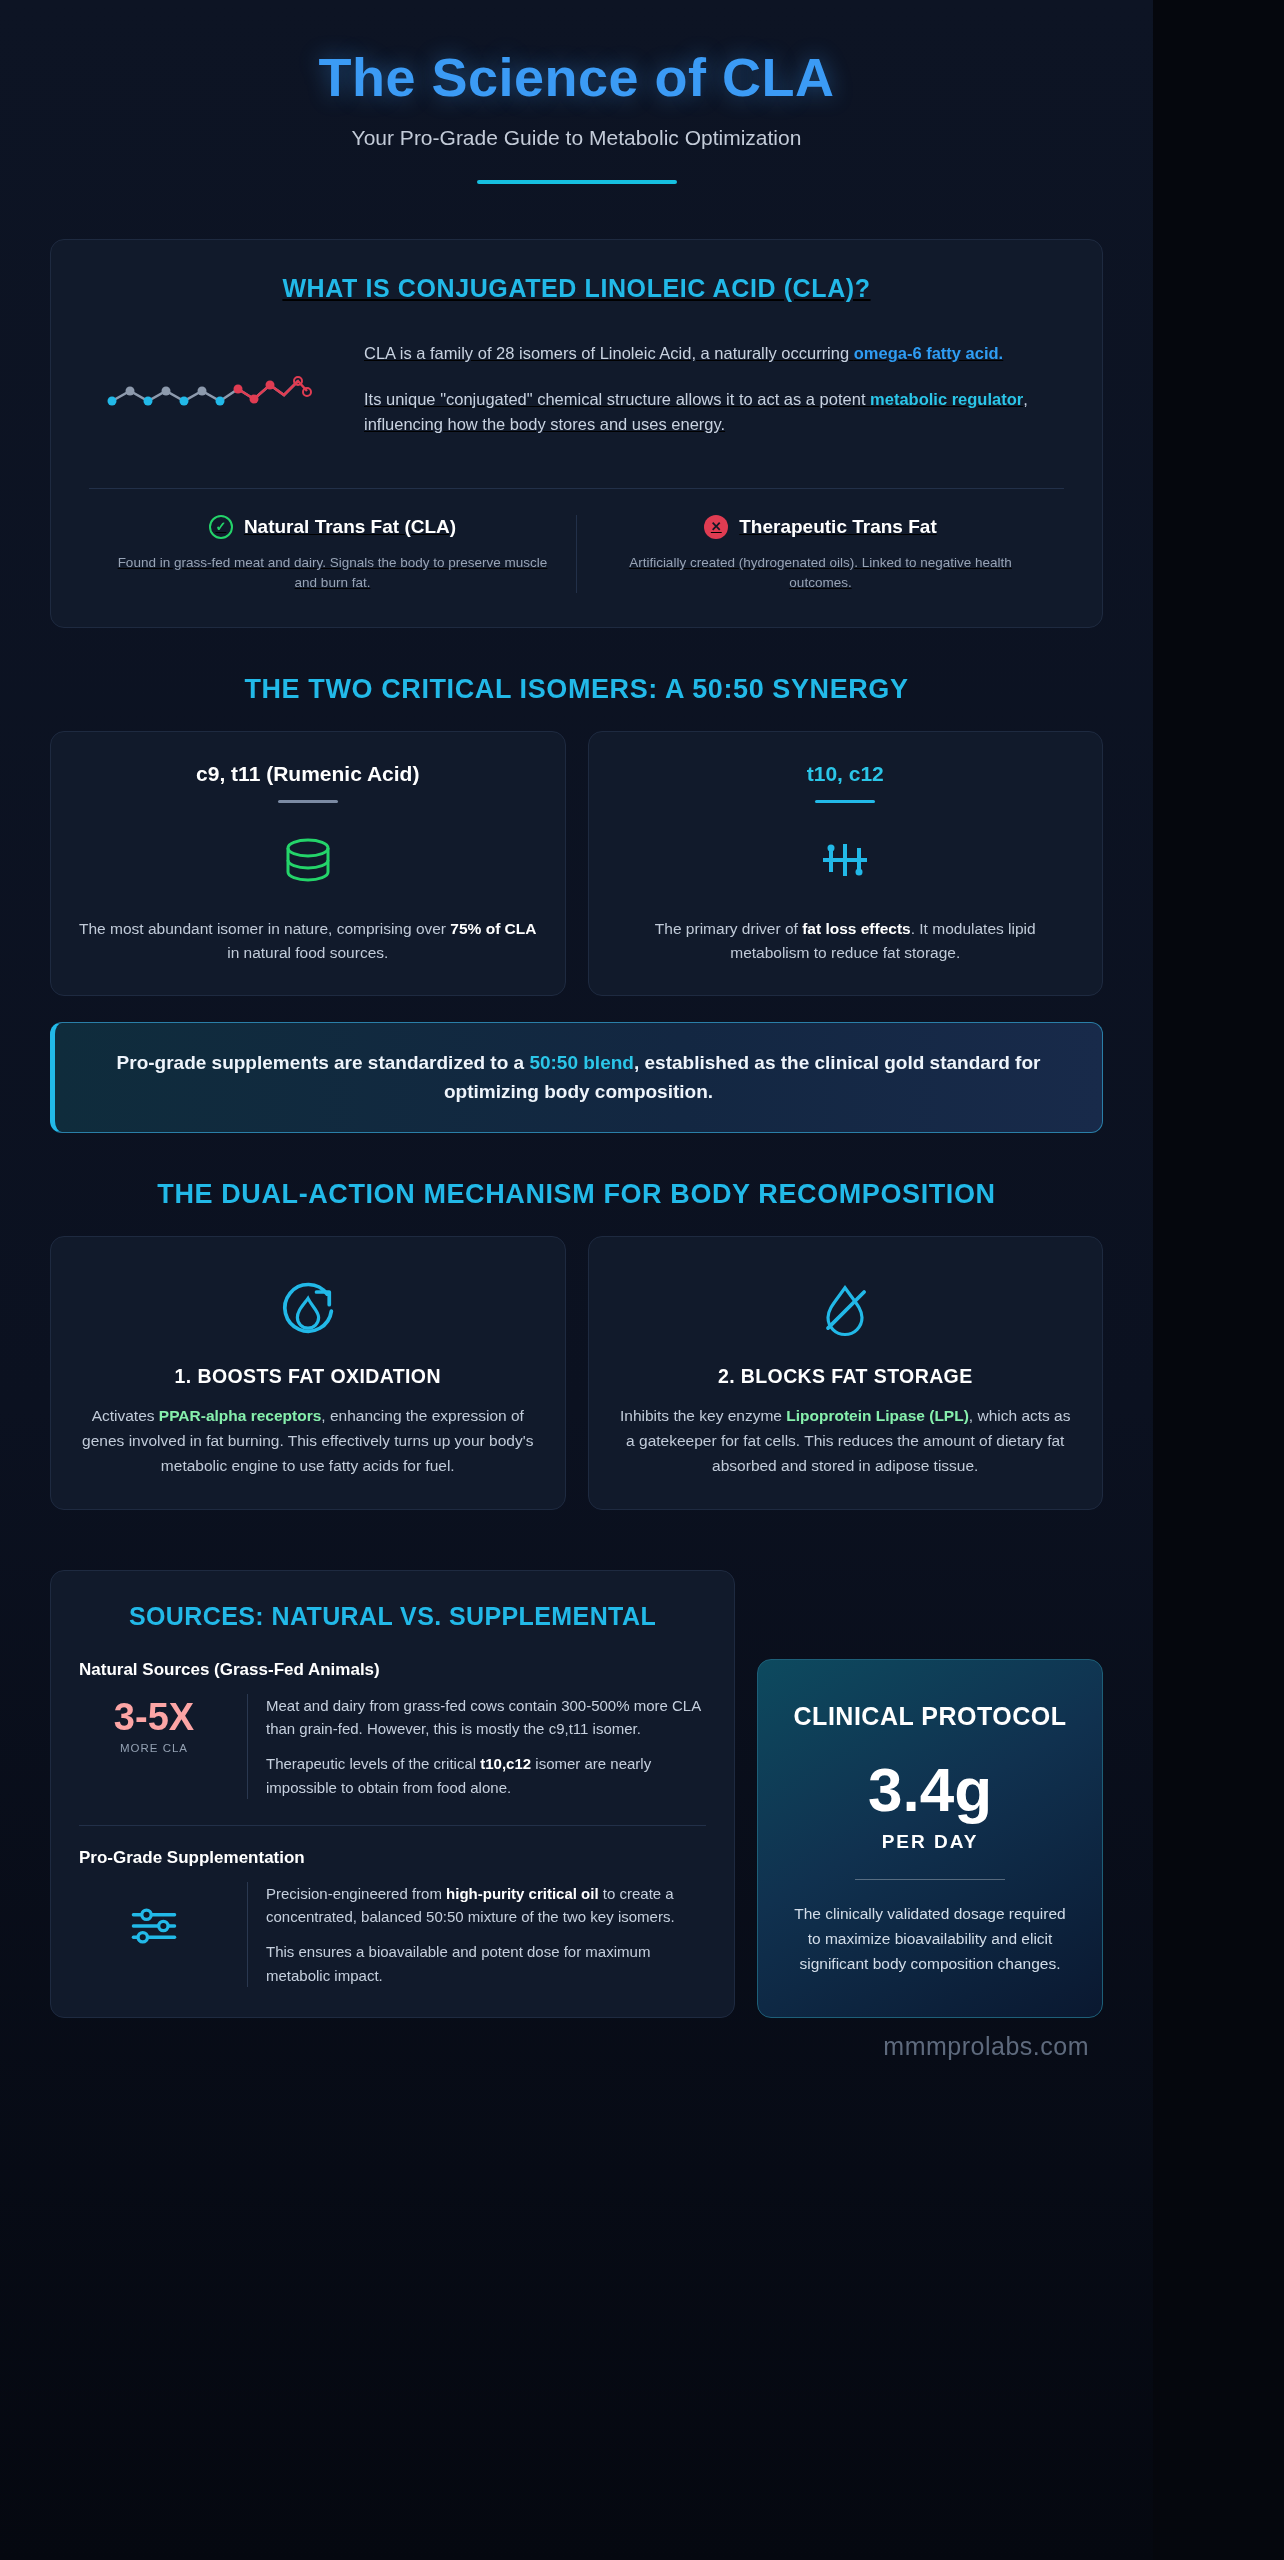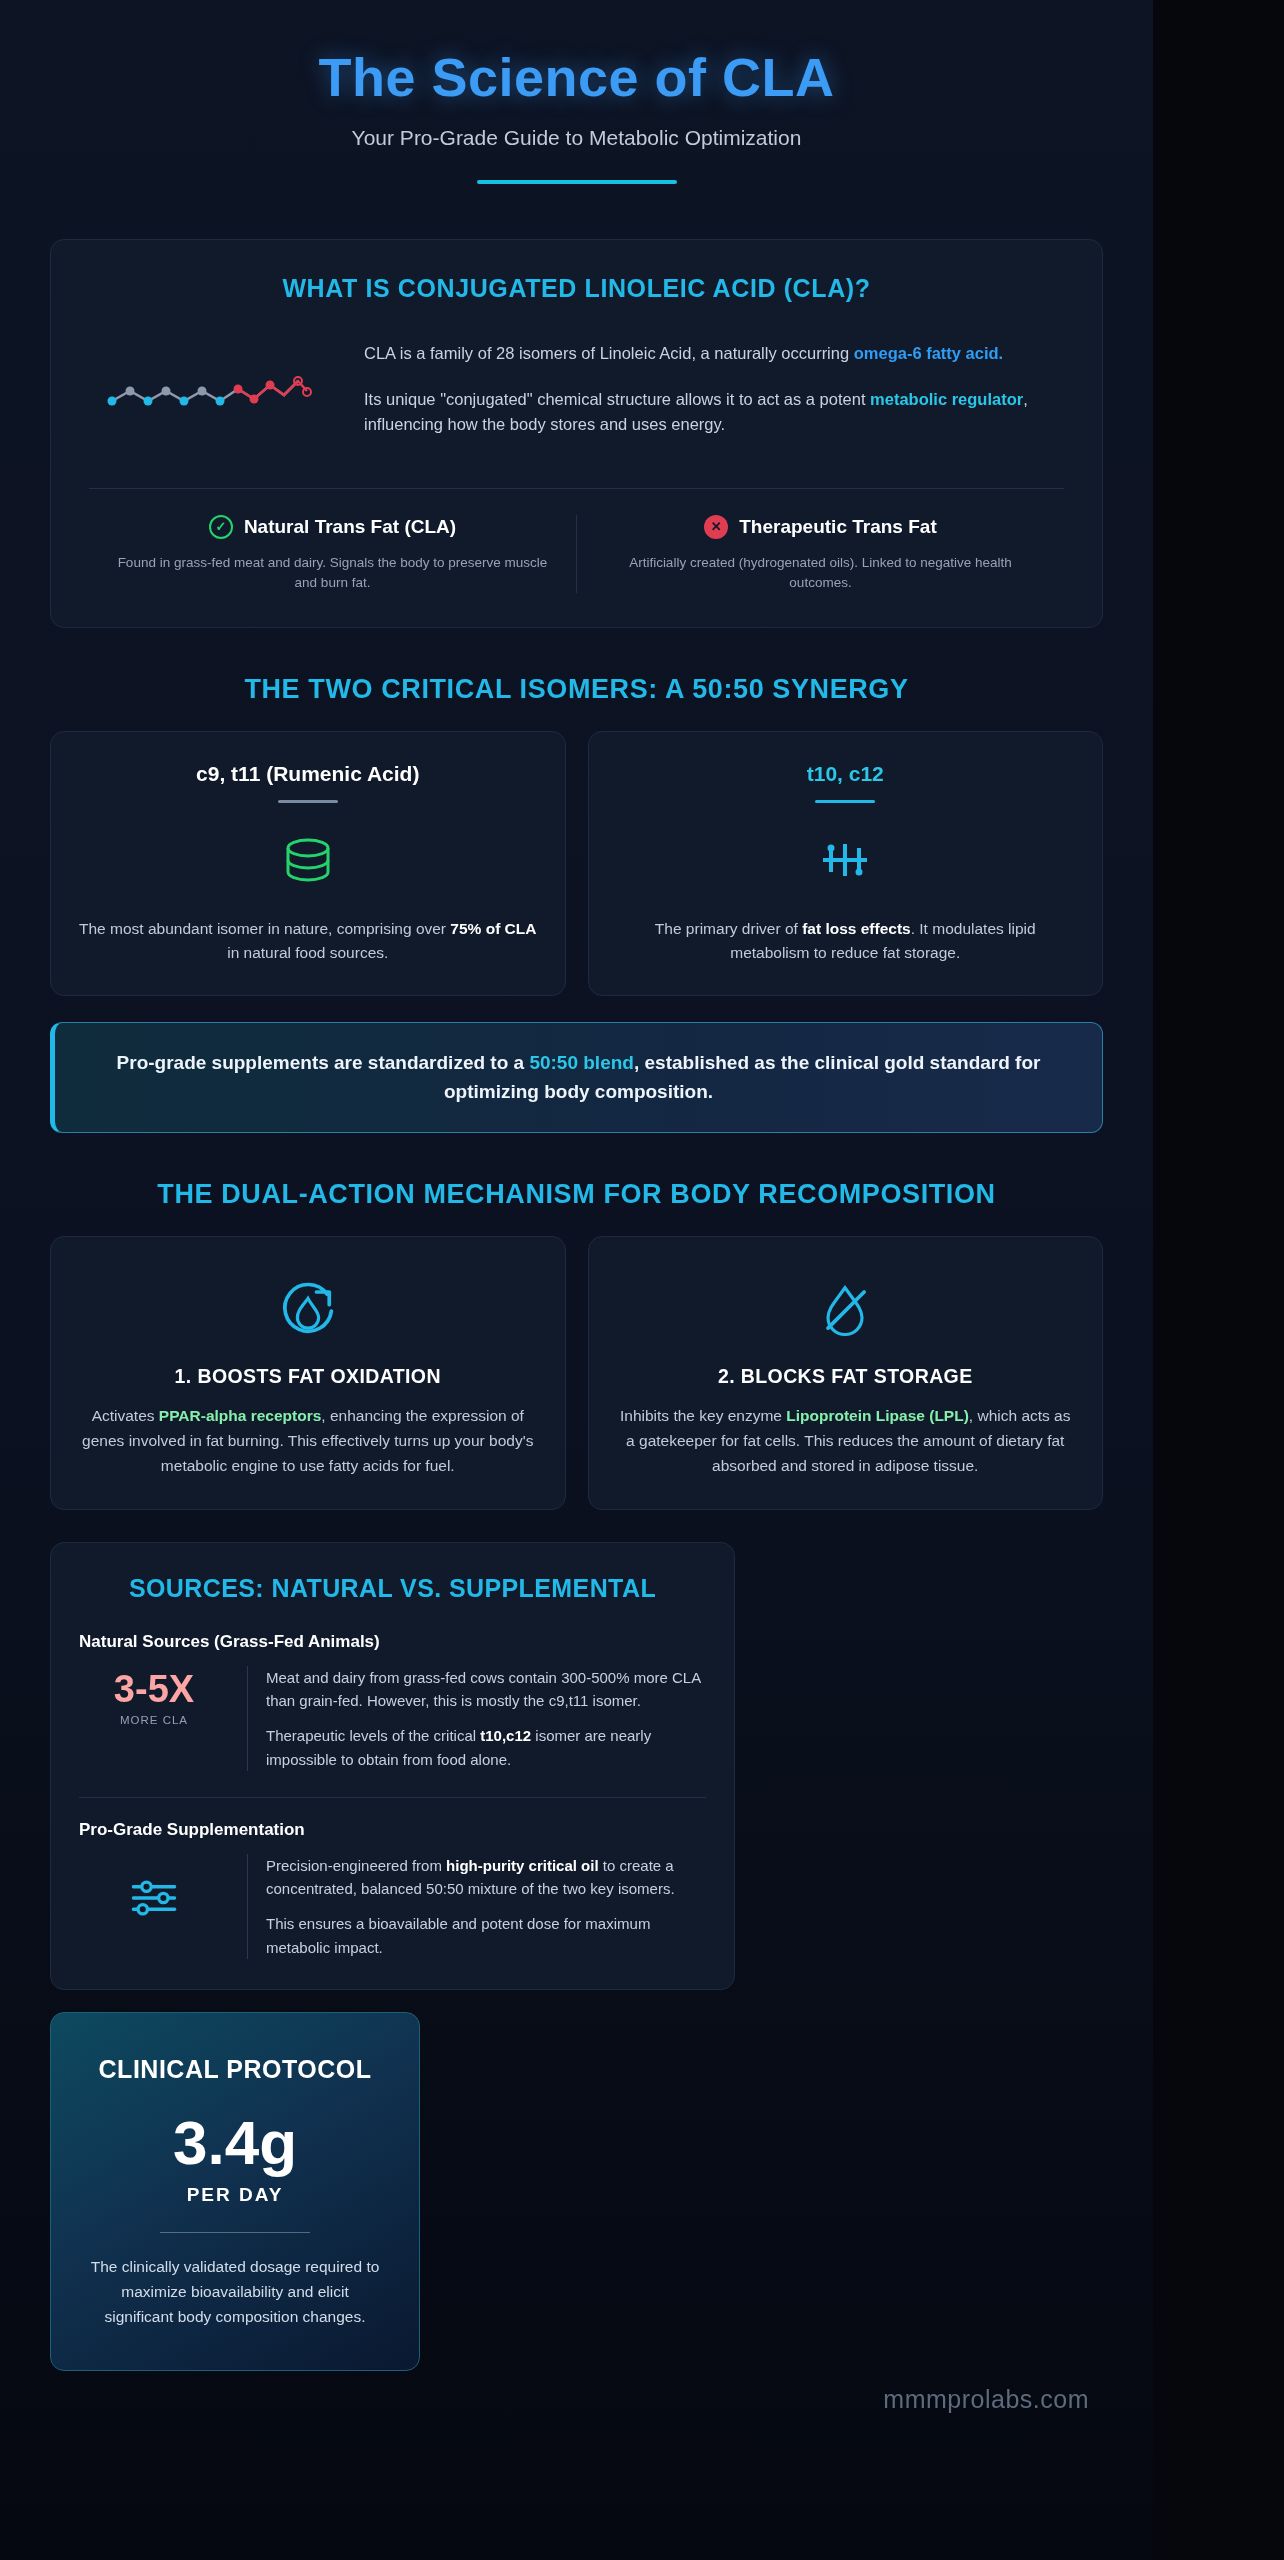--- a/index.html
+++ b/index.html
@@ -44,21 +44,21 @@
   }
   .section-title {
     text-align: center;
     color: #22b9e8;
     font-size: 27px;
     font-weight: bold;
     letter-spacing: 0.6px;
     margin: 46px 0 26px 0;
   }
   
-  .cla-card { margin-top: 45px; padding: 34px 38px 34px 38px; }
+  .cla-card { margin-top: 45px; padding: 34px 38px 34px 38px; text-decoration: underline; }
   .cla-card h2 {
     text-align: center;
     color: #22b9e8;
     font-size: 25px;
     font-weight: bold;
     letter-spacing: 0.6px;
     margin-bottom: 34px;
   }
   .cla-body { display: flex; align-items: flex-start; gap: 30px; }
   .cla-mol { width: 245px; flex: none; display: flex; align-items: center; justify-content: center; padding-top: 24px; }
@@ -111,21 +111,21 @@
   .banner p {
     font-size: 19px; font-weight: bold; color: #eef4fb; line-height: 1.5;
   }
   
   .mech-card { flex: 1; padding: 34px 30px 30px 30px; text-align: center; }
   .mech-icon { height: 76px; display: flex; align-items: center; justify-content: center; margin-bottom: 18px; }
   .mech-title { font-size: 19.5px; font-weight: bold; color: #ffffff; letter-spacing: 0.4px; margin-bottom: 16px; }
   .mech-desc { font-size: 15.5px; color: #c1cbd9; line-height: 1.6; }
   .mech-desc b { color: #86efac; }
   
-  .sources-wrap { display: flex; gap: 22px; margin-top: 32px; align-items: flex-start; flex-direction: column; }
+  .sources-wrap { display: flex; gap: 22px; margin-top: 60px; align-items: flex-end; }
   .sources-card { width: 685px; padding: 30px 28px 30px 28px; }
   .sources-card h2 {
     text-align: center; color: #22b9e8; font-size: 25px; font-weight: bold;
     line-height: 1.25; margin-bottom: 28px; letter-spacing: 0.4px;
   }
   .src-sub { font-size: 17px; font-weight: bold; color: #ffffff; margin-bottom: 14px; }
   .src-row { display: flex; gap: 18px; align-items: flex-start; }
   .src-stat { width: 150px; flex: none; text-align: center; padding-top: 4px; }
   .stat-num { font-size: 38px; font-weight: bold; color: #fca5a5; line-height: 1.05; }
   .stat-lbl { font-size: 11.5px; color: #93a0b2; letter-spacing: 1px; margin-top: 4px; }

